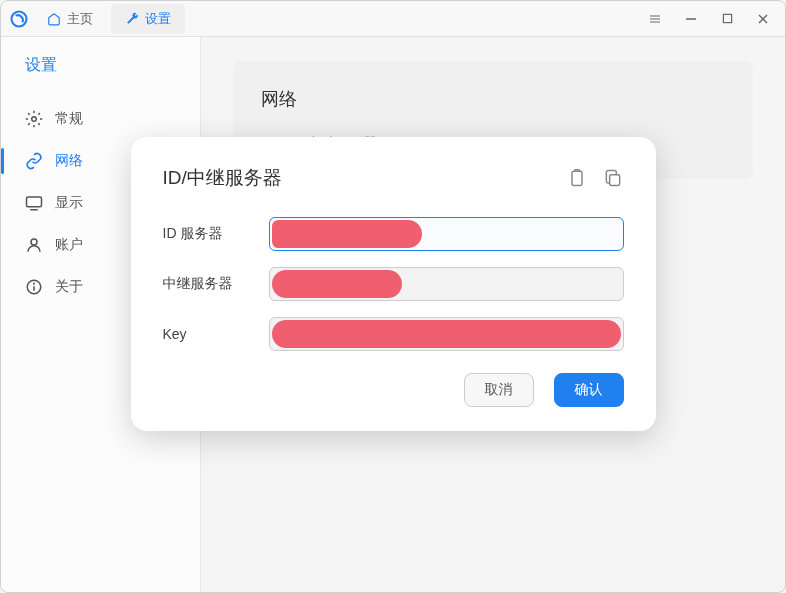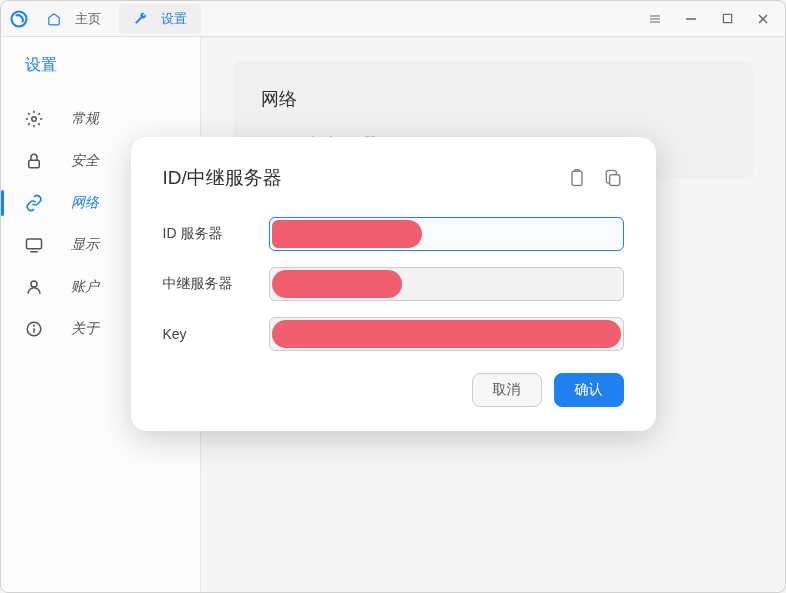--- a/index.html
+++ b/index.html
@@ -1,30 +1,30 @@
 <!DOCTYPE html>
 <html><head>
   <meta charset="utf-8">
   <style>
     * { margin: 0; padding: 0; box-sizing: border-box; font-family: -apple-system, BlinkMacSystemFont, "Segoe UI", "PingFang SC", "Microsoft YaHei", sans-serif; }
     body { width: 786px; height: 593px; background: #f5f5f5; border: 1px solid #d0d0d0; border-radius: 8px; overflow: hidden; position: relative; }
     
     .titlebar { height: 36px; background: #f8f8f8; border-bottom: 1px solid #e0e0e0; display: flex; align-items: center; padding: 0 8px; }
     .titlebar-left { display: flex; align-items: center; gap: 4px; }
     .app-logo { width: 20px; height: 20px; }
-    .tab { display: flex; align-items: center; gap: 14px; padding: 6px 14px; font-size: 13px; color: #666; cursor: pointer; border-radius: 4px; justify-content: flex-end; }
+    .tab { display: flex; align-items: center; gap: 6px; padding: 6px 14px; font-size: 13px; color: #666; cursor: pointer; border-radius: 4px; justify-content: flex-end; }
     .tab.active { background: #efefef; color: #2080f0; }
     .tab .icon { width: 14px; height: 14px; }
     .titlebar-right { margin-left: auto; display: flex; align-items: center; gap: 8px; }
     .win-btn { width: 28px; height: 28px; display: flex; align-items: center; justify-content: center; cursor: pointer; color: #666; }
     
     .content { display: flex; height: calc(100% - 36px); }
     .sidebar { width: 200px; background: #fcfcfc; border-right: 1px solid #e8e8e8; padding: 18px 0; }
     .sidebar-title { padding: 0 24px 22px; font-size: 16px; color: #2080f0; font-weight: 500; }
-    .sidebar-item { display: flex; align-items: flex-end; gap: 28px; padding: 12px 24px; font-size: 14px; color: #555; cursor: pointer; position: relative; font-style: italic; }
+    .sidebar-item { display: flex; align-items: flex-end; gap: 12px; padding: 12px 24px; font-size: 14px; color: #555; cursor: pointer; position: relative; }
     .sidebar-item.active { color: #2080f0; }
     .sidebar-item.active::before { content: ''; position: absolute; left: 0; top: 8px; bottom: 8px; width: 3px; background: #2080f0; border-radius: 2px; }
     .sidebar-item .icon { width: 18px; height: 18px; flex-shrink: 0; }
     
     .main { flex: 1; padding: 24px 32px; }
     .panel { background: #f0f0f0; border-radius: 8px; padding: 26px 28px; }
     .panel-title { font-size: 18px; color: #333; margin-bottom: 24px; }
     .panel-row { display: flex; align-items: center; gap: 10px; font-size: 14px; color: #444; }
     .panel-row .icon { width: 18px; height: 18px; color: #2080f0; }
     
@@ -32,21 +32,21 @@
     .modal { width: 525px; background: #fff; border-radius: 16px; box-shadow: 0 8px 32px rgba(0,0,0,0.18); padding: 28px 32px 24px; }
     .modal-header { display: flex; align-items: center; justify-content: space-between; margin-bottom: 26px; }
     .modal-title { font-size: 19px; color: #333; }
     .modal-icons { display: flex; gap: 14px; }
     .modal-icon-btn { width: 22px; height: 22px; cursor: pointer; color: #888; display: flex; align-items: center; justify-content: center; }
     .form-row { display: flex; align-items: center; margin-bottom: 16px; gap: 16px; }
     .form-label { width: 90px; font-size: 14px; color: #444; text-align: left; }
     .form-input { flex: 1; height: 34px; border: 1px solid #ccc; border-radius: 6px; background: #f3f3f3; padding: 0 10px; font-size: 14px; position: relative; }
     .form-input.focused { border-color: #2080f0; background: #fafcff; }
     .redaction { position: absolute; left: 2px; top: 2px; bottom: 2px; background: #ef5f6f; border-radius: 14px; }
-    .modal-footer { display: flex; justify-content: flex-end; gap: 12px; margin-top: 22px; align-items: center; }
+    .modal-footer { display: flex; justify-content: flex-end; gap: 20px; margin-top: 22px; align-items: center; }
     .btn { padding: 7px 20px; border-radius: 8px; font-size: 14px; cursor: pointer; border: 1px solid #ccc; background: #f7f7f7; color: #555; }
     .btn.primary { background: #2080f0; border-color: #2080f0; color: #fff; border-radius: 8px; }
   </style>
 </head>
 <body>
 
 <div class="titlebar">
   <div class="titlebar-left">
     <span class="app-logo">
       <svg viewBox="0 0 24 24" fill="none">
@@ -102,29 +102,20 @@
   <div class="sidebar">
     <div class="sidebar-title">设置</div>
     <div class="sidebar-item">
       <span class="icon">
         <svg viewBox="0 0 24 24" fill="none" stroke="currentColor" stroke-width="2">
             <circle cx="12" cy="12" r="3"></circle>
             <path d="M12 1v3m0 16v3M4.2 4.2l2.1 2.1m11.4 11.4l2.1 2.1M1 12h3m16 0h3M4.2 19.8l2.1-2.1m11.4-11.4l2.1-2.1"></path>
           </svg>
       </span>
       <span>常规</span>
-    </div>
-    <div class="sidebar-item">
-      <span class="icon">
-        <svg viewBox="0 0 24 24" fill="none" stroke="currentColor" stroke-width="2">
-            <rect x="5" y="11" width="14" height="10" rx="2"></rect>
-            <path d="M8 11V7a4 4 0 018 0v4"></path>
-          </svg>
-      </span>
-      <span>安全</span>
     </div>
     <div class="sidebar-item active">
       <span class="icon">
         <svg viewBox="0 0 24 24" fill="none" stroke="currentColor" stroke-width="2.2">
             <path d="M10 13a5 5 0 007 0l3-3a5 5 0 00-7-7l-1 1"></path>
             <path d="M14 11a5 5 0 00-7 0l-3 3a5 5 0 007 7l1-1"></path>
           </svg>
       </span>
       <span>网络</span>
     </div>

